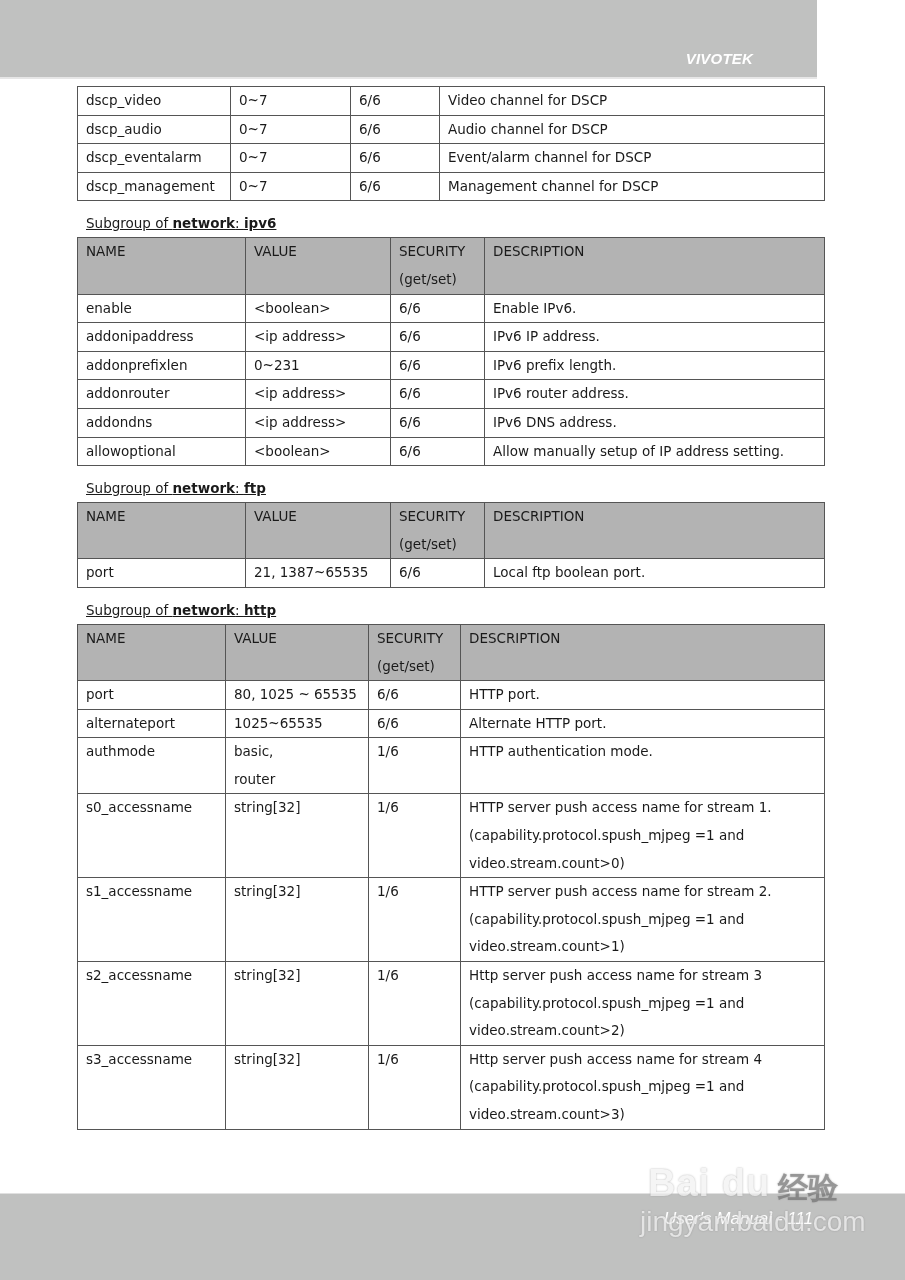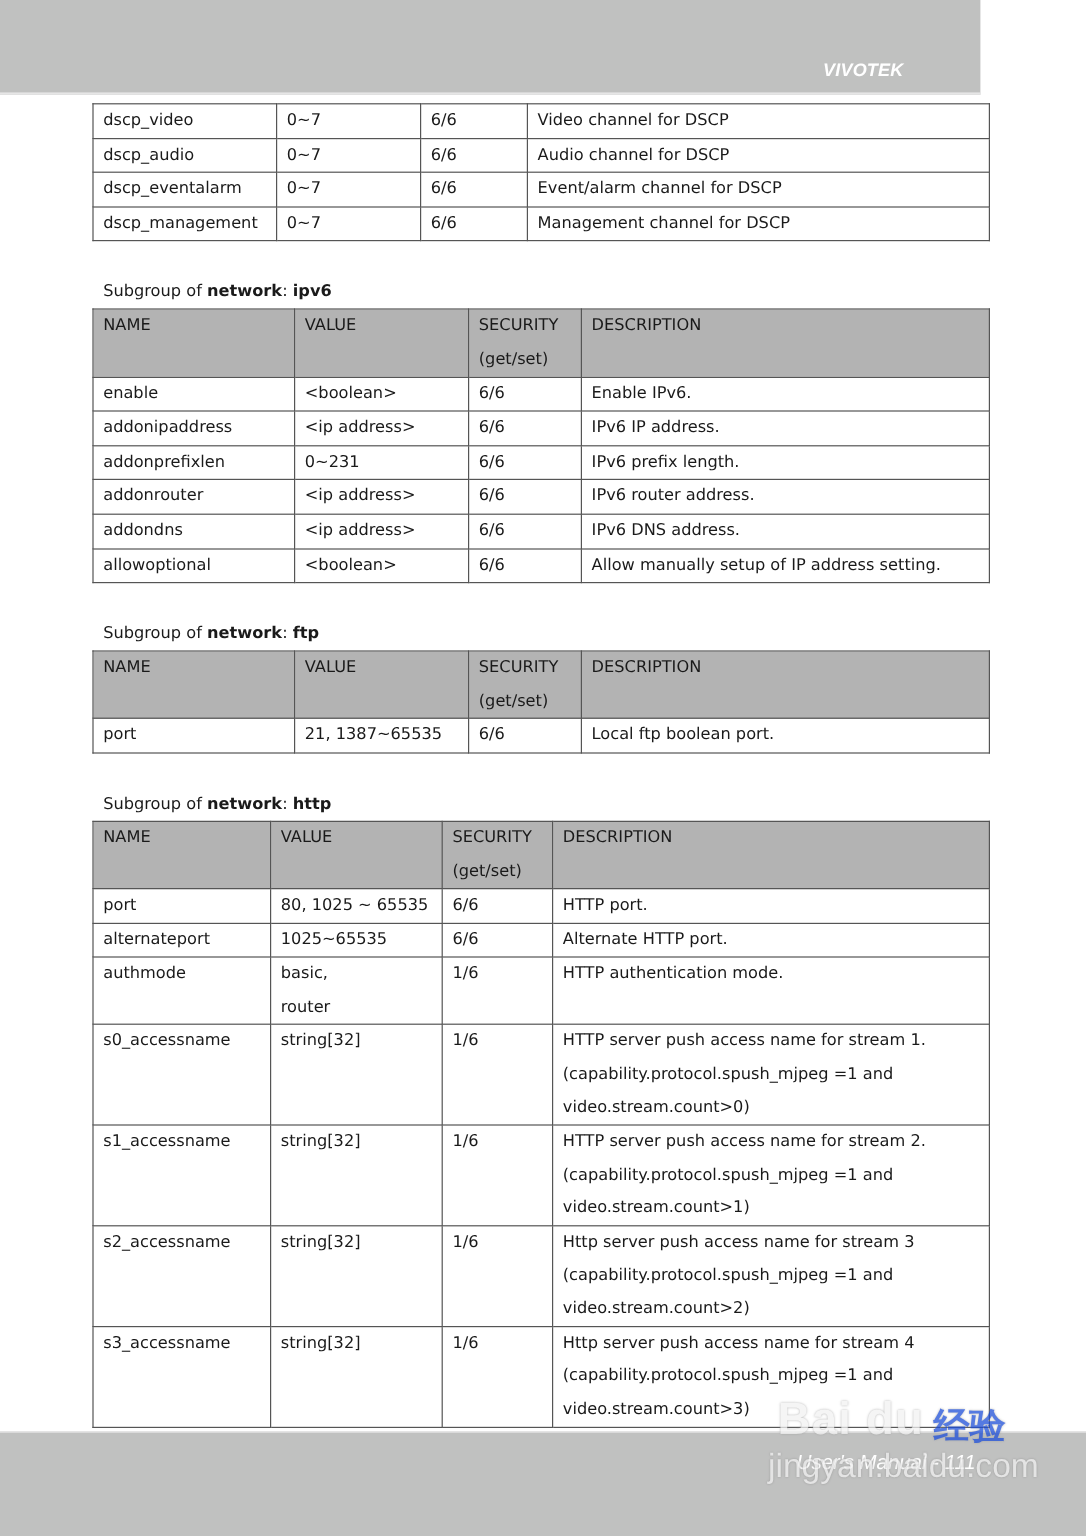--- a/index.html
+++ b/index.html
@@ -35,33 +35,34 @@
       pointer-events: none; opacity: 0.75;
     }
     .wm-logo {
       position: absolute; left: 8px; top: 22px;
       font-family: "Liberation Sans", sans-serif; font-weight: bold;
       font-size: 38px; color: #f2f2f2; letter-spacing: 1px;
       text-shadow: 0 0 2px #9a9a9a;
     }
     .wm-cn {
       position: absolute; left: 138px; top: 28px;
-      font-size: 30px; font-weight: bold; color: #1d4ed8;
+      font-size: 30px; font-weight: bold; color: #737373;
       text-shadow: 0 0 2px #9a9a9a;
     }
     .wm-url {
       position: absolute; left: 0; top: 66px;
       font-family: "Liberation Sans", sans-serif;
       font-size: 28px; color: #f0f0f0;
       text-shadow: 0 0 2px #8a8a8a;
     }
     .content { position: absolute; left: 77px; top: 86px; width: 748px; }
     .subgroup {
       font-size: 13.5px; height: 28px; line-height: 28px; padding-left: 9px;
-      margin-top: 28px;
+      margin-top: 8px;
+      text-decoration: underline;
     }
     .subgroup b { font-weight: bold; }
     table {
       border-collapse: collapse; width: 748px; table-layout: fixed;
       font-size: 13.5px;
     }
     td, th {
       border: 1px solid #555;
       padding: 0 8px;
       vertical-align: top;

